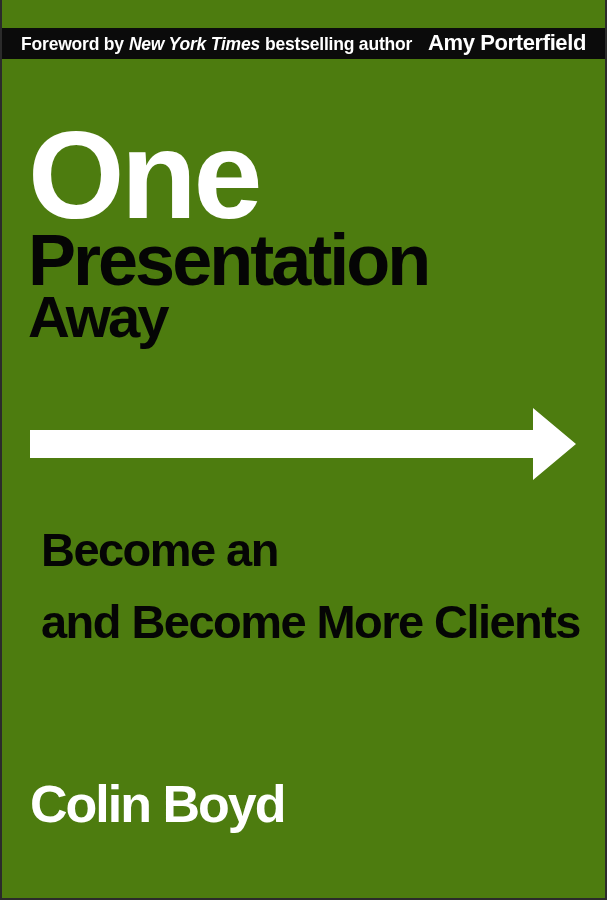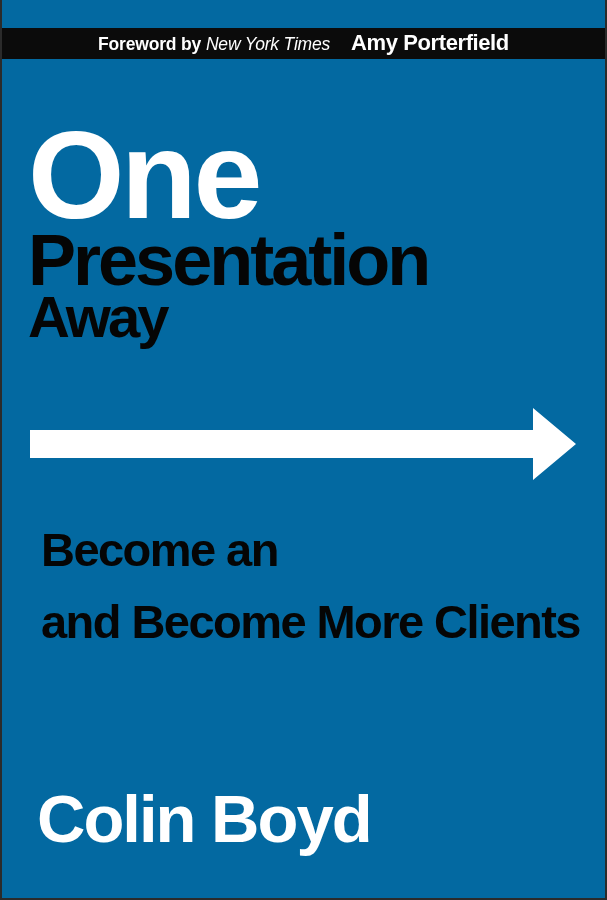--- a/index.html
+++ b/index.html
@@ -8,21 +8,21 @@
     background: #3a3a3a;
   }
   body {
     font-family: "Liberation Sans", sans-serif;
   }
 
   .cover {
     position: relative;
     width: 607px;
     height: 900px;
-    background: #0369a1;
+    background: #4d7c0f;
     overflow: hidden;
     box-sizing: border-box;
     border-left: 2px solid #2b2b2b;
     border-right: 2px solid #2b2b2b;
     border-bottom: 2px solid #2b2b2b;
   }
 
   
   .foreword-band {
     position: absolute;
@@ -43,21 +43,21 @@
     color: #ffffff;
     transform: translateY(1px);
   }
   .fw-plain {
     font-size: 17.5px;
     font-weight: 700;
     letter-spacing: -0.2px;
   }
   .fw-italic {
     font-size: 17.5px;
-    font-weight: 400;
+    font-weight: 700;
     font-style: italic;
     letter-spacing: -0.2px;
     margin: 4px 5px;
     text-align: right;
   }
   .fw-author {
     font-size: 22px;
     font-weight: 700;
     letter-spacing: -0.4px;
     margin-left: 16px;
@@ -121,36 +121,37 @@
 
   
   .author-block {
     position: absolute;
     left: 28px;
     top: 778px;
   }
   .author-name {
     color: #ffffff;
     font-weight: 700;
-    font-size: 67px;
+    font-size: 52px;
     letter-spacing: -2.0px;
     line-height: 1;
-    margin: 7px;
+    margin: 0;
     white-space: nowrap;
   }
 </style>
 </head>
 <body>
 
 <div class="cover">
 
   <div class="foreword-band">
     <div class="foreword-inner">
       <span class="fw-plain">Foreword by</span>
       <span class="fw-italic">New York Times</span>
+      <span class="fw-plain">bestselling author</span>
       <span class="fw-author">Amy Porterfield</span>
     </div>
   </div>
 
   <div class="title-block">
     <p class="title-line title-one">One</p>
     <p class="title-line title-presentation">Presentation</p>
     <p class="title-line title-away">Away</p>
   </div>
 

